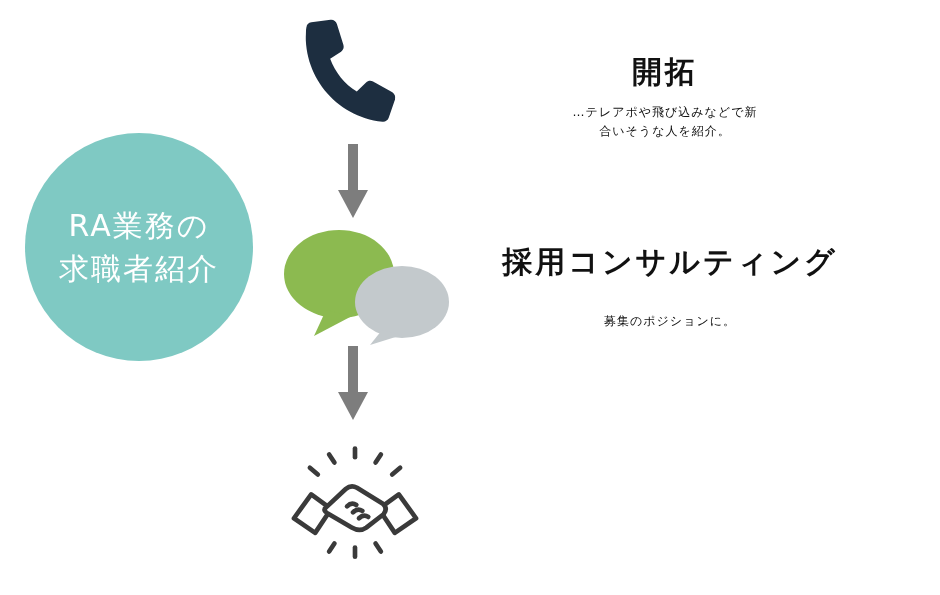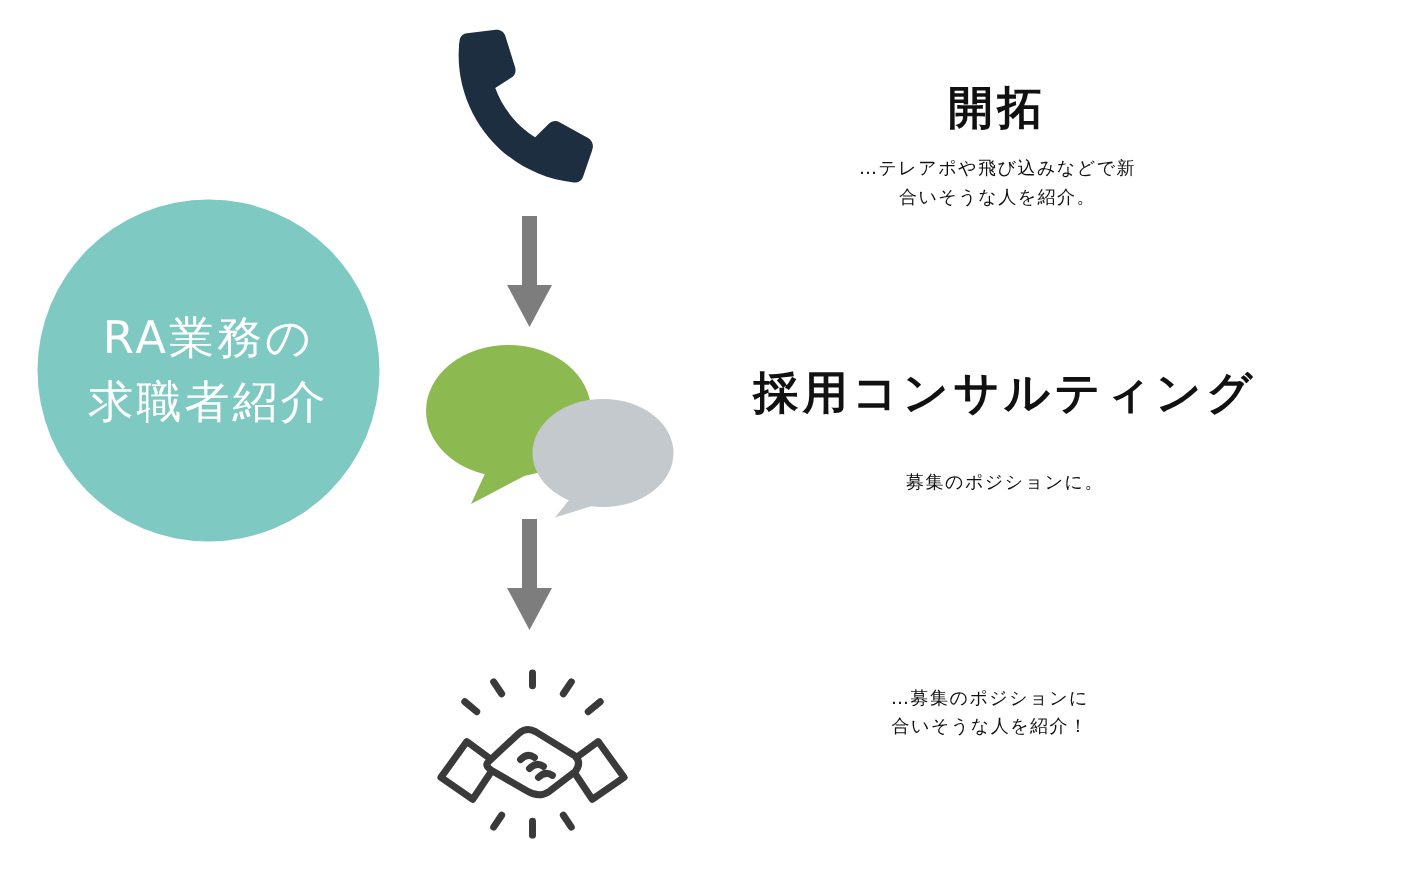--- a/index.html
+++ b/index.html
@@ -145,18 +145,17 @@
   <div class="step step-2">
     <h2>採用コンサルティング</h2>
     <p>
       <br>
       <span>募集のポジションに。</span>
     </p>
   </div>
 
   <div class="step step-3">
     <p>
-      <span>…募集のポジションに</span><br>
-      <span>合いそうな人を紹介！</span>
+      <br>
     </p>
   </div>
 
 </div>
 
 </body></html>

